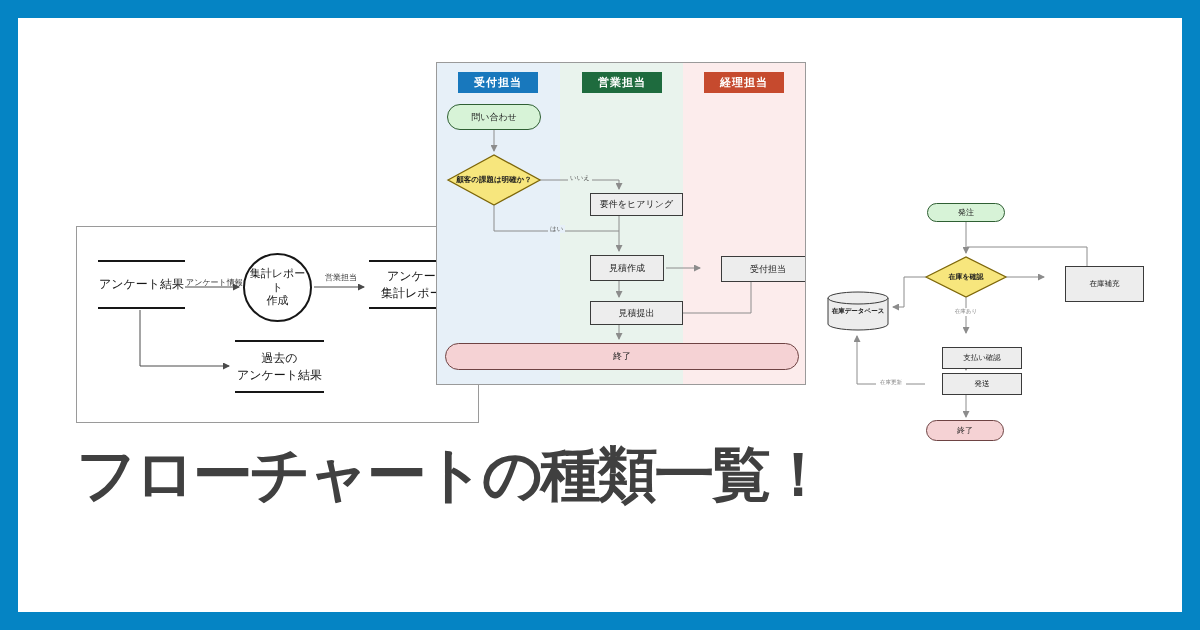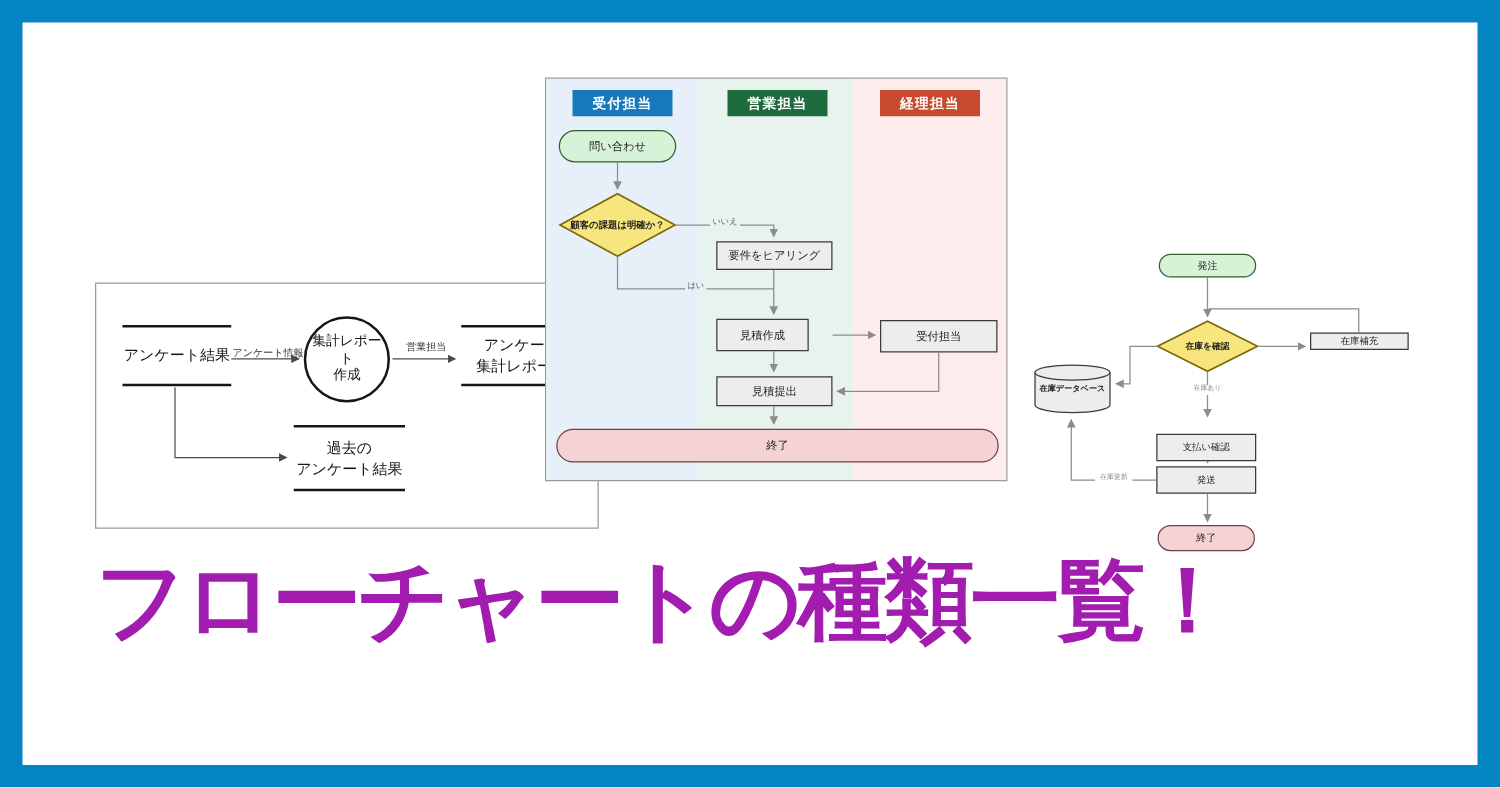--- a/index.html
+++ b/index.html
@@ -24,35 +24,35 @@
   .dfd-lab { position:absolute; font-size:8px; color:#333; line-height:1; white-space:nowrap; }
 
   
   .swim { position:absolute; left:436px; top:62px; width:370px; height:323px;
           box-sizing:border-box; border:1px solid #9a9a9a; background:#fff; z-index:3; overflow:hidden; }
   .lane { position:absolute; top:0; bottom:0; }
   .lane-hd { position:absolute; top:9px; width:80px; height:21px; display:flex; align-items:center; justify-content:center;
              color:#fff; font-size:11px; font-weight:bold; letter-spacing:1px; }
   .node { position:absolute; box-sizing:border-box; display:flex; align-items:center; justify-content:center;
           text-align:center; color:#1d1d1d; font-weight:400; white-space:nowrap; }
-  .nbox  { background:var(--box-fill); border:1px solid var(--node-border); font-size:9px; }
+  .nbox  { background:var(--box-fill); border:1px solid var(--node-border); font-size:9px;margin-left:17px; }
   .npill-green { background:var(--green-fill); border:1.3px solid var(--green-border); border-radius:13px; font-size:9px; }
   .npill-pink  { background:var(--pink-fill);  border:1.3px solid var(--pink-border);  border-radius:13.5px; font-size:9px; }
   .dtext { position:absolute; display:flex; align-items:center; justify-content:center; 
            font-weight:700; color:#1d1d1d; }
   .elabel { position:absolute; font-size:6.5px; color:#555; line-height:1.2; padding:0 2px; white-space:nowrap; }
 
   
   .flowr { position:absolute; left:820px; top:195px; width:315px; height:255px; z-index:2; }
   .flowr .nbox { font-size:7.5px; }
   .flabel { position:absolute; font-size:5.5px; color:#888; line-height:1.4; background:#fff; text-align:center; white-space:nowrap; }
 
   
-  .title1 { position:absolute; left:76px; top:442px; font-size:72px; font-weight:900; letter-spacing:-3px;
-            color:#a21caf; line-height:1.1; z-index:5; white-space:nowrap; }
+  .title1 { position:absolute; left:76px; top:442px; font-size:60px; font-weight:900; letter-spacing:-3px;
+            color:#404040; line-height:1.1; z-index:5; white-space:nowrap; }
   .title2 { position:absolute; left:76px; top:506px; font-size:49px; font-weight:900; letter-spacing:0;
             color:#0a0a0a; line-height:1.1; z-index:5; white-space:nowrap; }
 </style>
 </head>
 <body>
 
 <div class="canvas">
 
   <svg width="0" height="0" style="position:absolute" aria-hidden="true">
     <defs>
@@ -143,21 +143,21 @@
       <polyline class="ln" points="105,189 37,189 37,141" marker-end="url(#ah)"></polyline>
       <line class="ln" x1="146" y1="200" x2="146" y2="222" marker-end="url(#ah)"></line>
       <path d="M8 103 L8 129 A30 6 0 0 0 68 129 L68 103" fill="var(--box-fill)" stroke="var(--node-border)" stroke-width="1"></path>
       <ellipse cx="38" cy="103" rx="30" ry="6" fill="var(--box-fill)" stroke="var(--node-border)" stroke-width="1"></ellipse>
     </svg>
 
     <div class="node npill-green" style="left:107px;top:8px;width:78px;height:19px;font-size:8px;border-radius:9.5px">発注</div>
 
     <div class="dtext" style="left:106px;top:75px;width:80px;height:14px;font-size:7px">在庫を確認</div>
 
-    <div class="node nbox" style="left:228px;top:71px;width:79px;height:14px">在庫補充</div>
+    <div class="node nbox" style="left:228px;top:71px;width:79px;height:36px">在庫補充</div>
 
     <div class="dtext" style="left:8px;top:110px;width:60px;height:12px;font-size:6.5px;font-weight:600">在庫データベース</div>
 
     <div class="flabel" style="left:130px;top:113px;width:32px">在庫あり</div>
     <div class="flabel" style="left:56px;top:184px;width:30px">在庫更新</div>
 
     <div class="node nbox" style="left:105px;top:152px;width:80px;height:22px">支払い確認</div>
     <div class="node nbox" style="left:105px;top:178px;width:80px;height:22px">発送</div>
     <div class="node npill-pink" style="left:106px;top:225px;width:78px;height:21px;font-size:8px;border-radius:10.5px">終了</div>
   </div>

